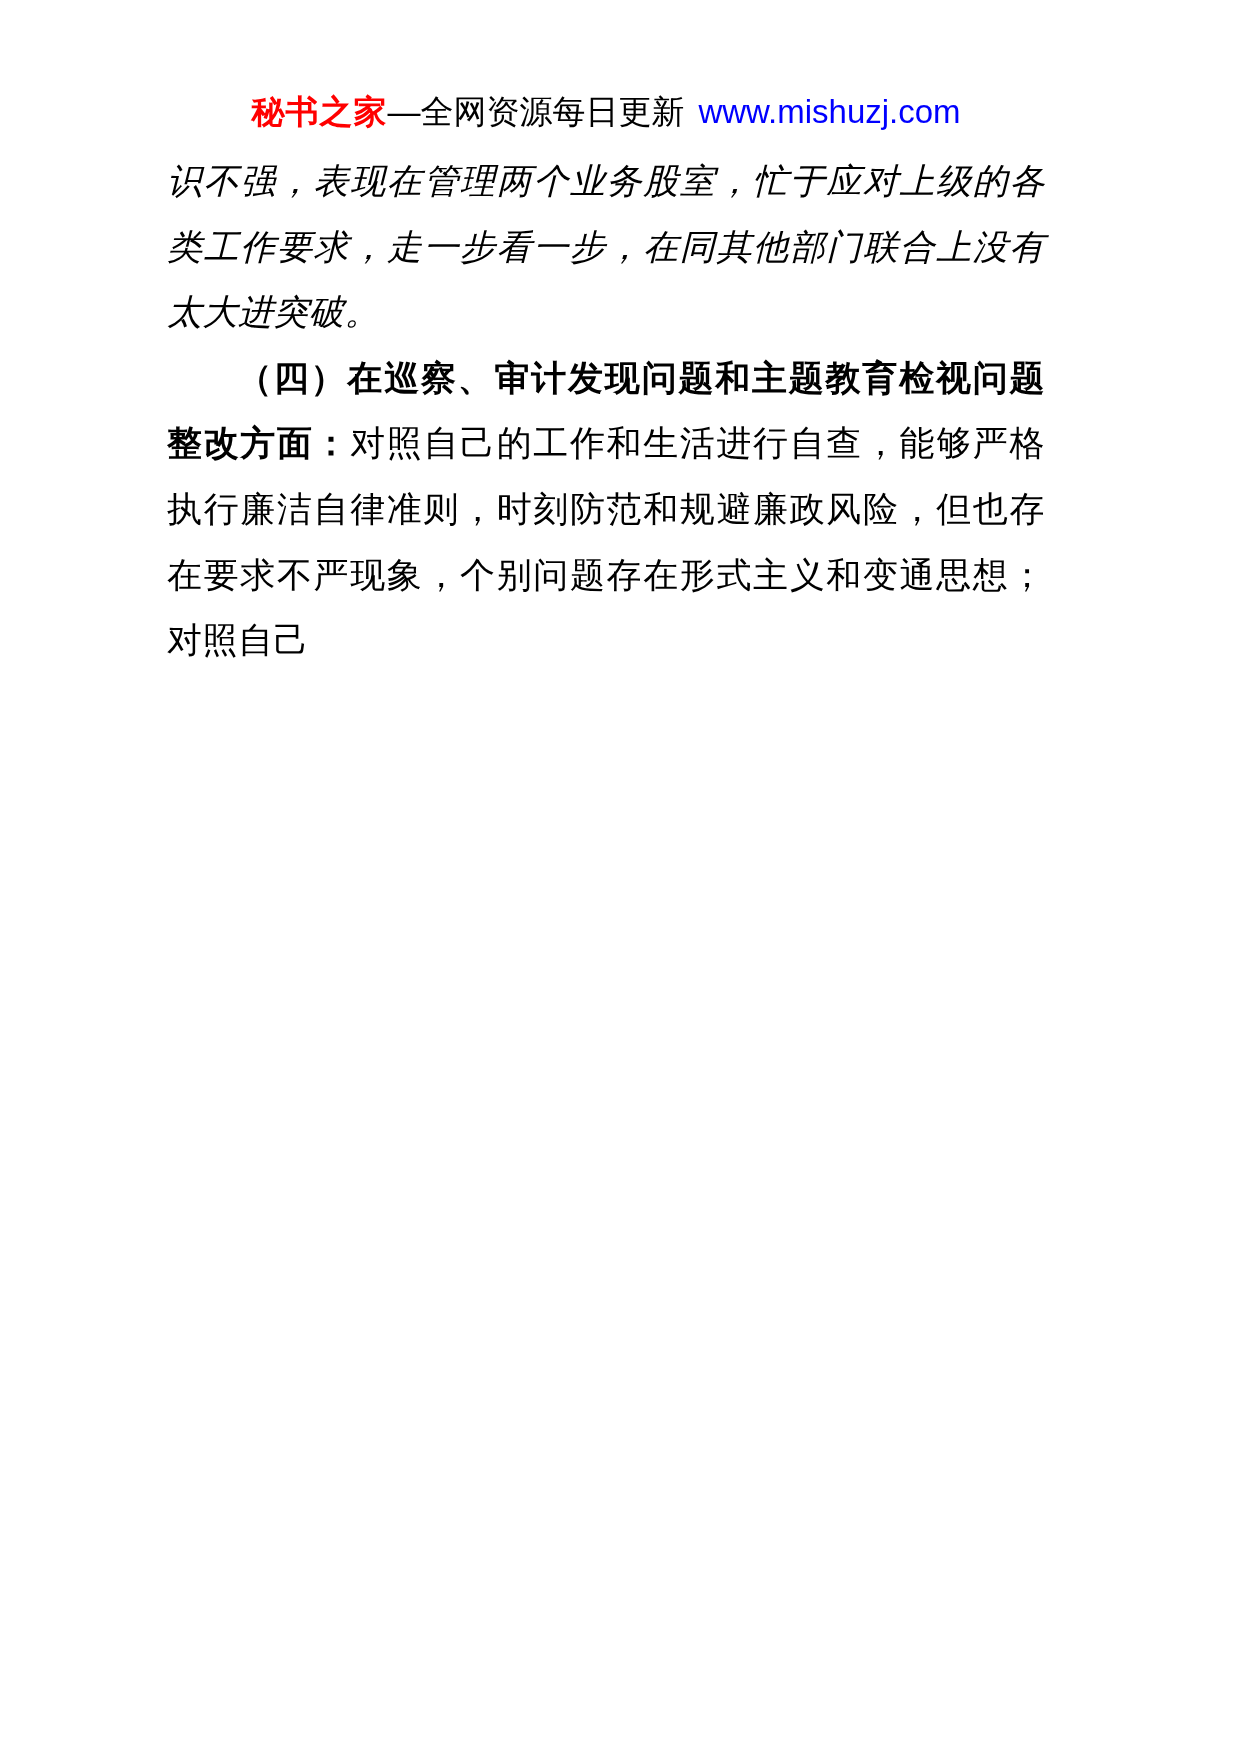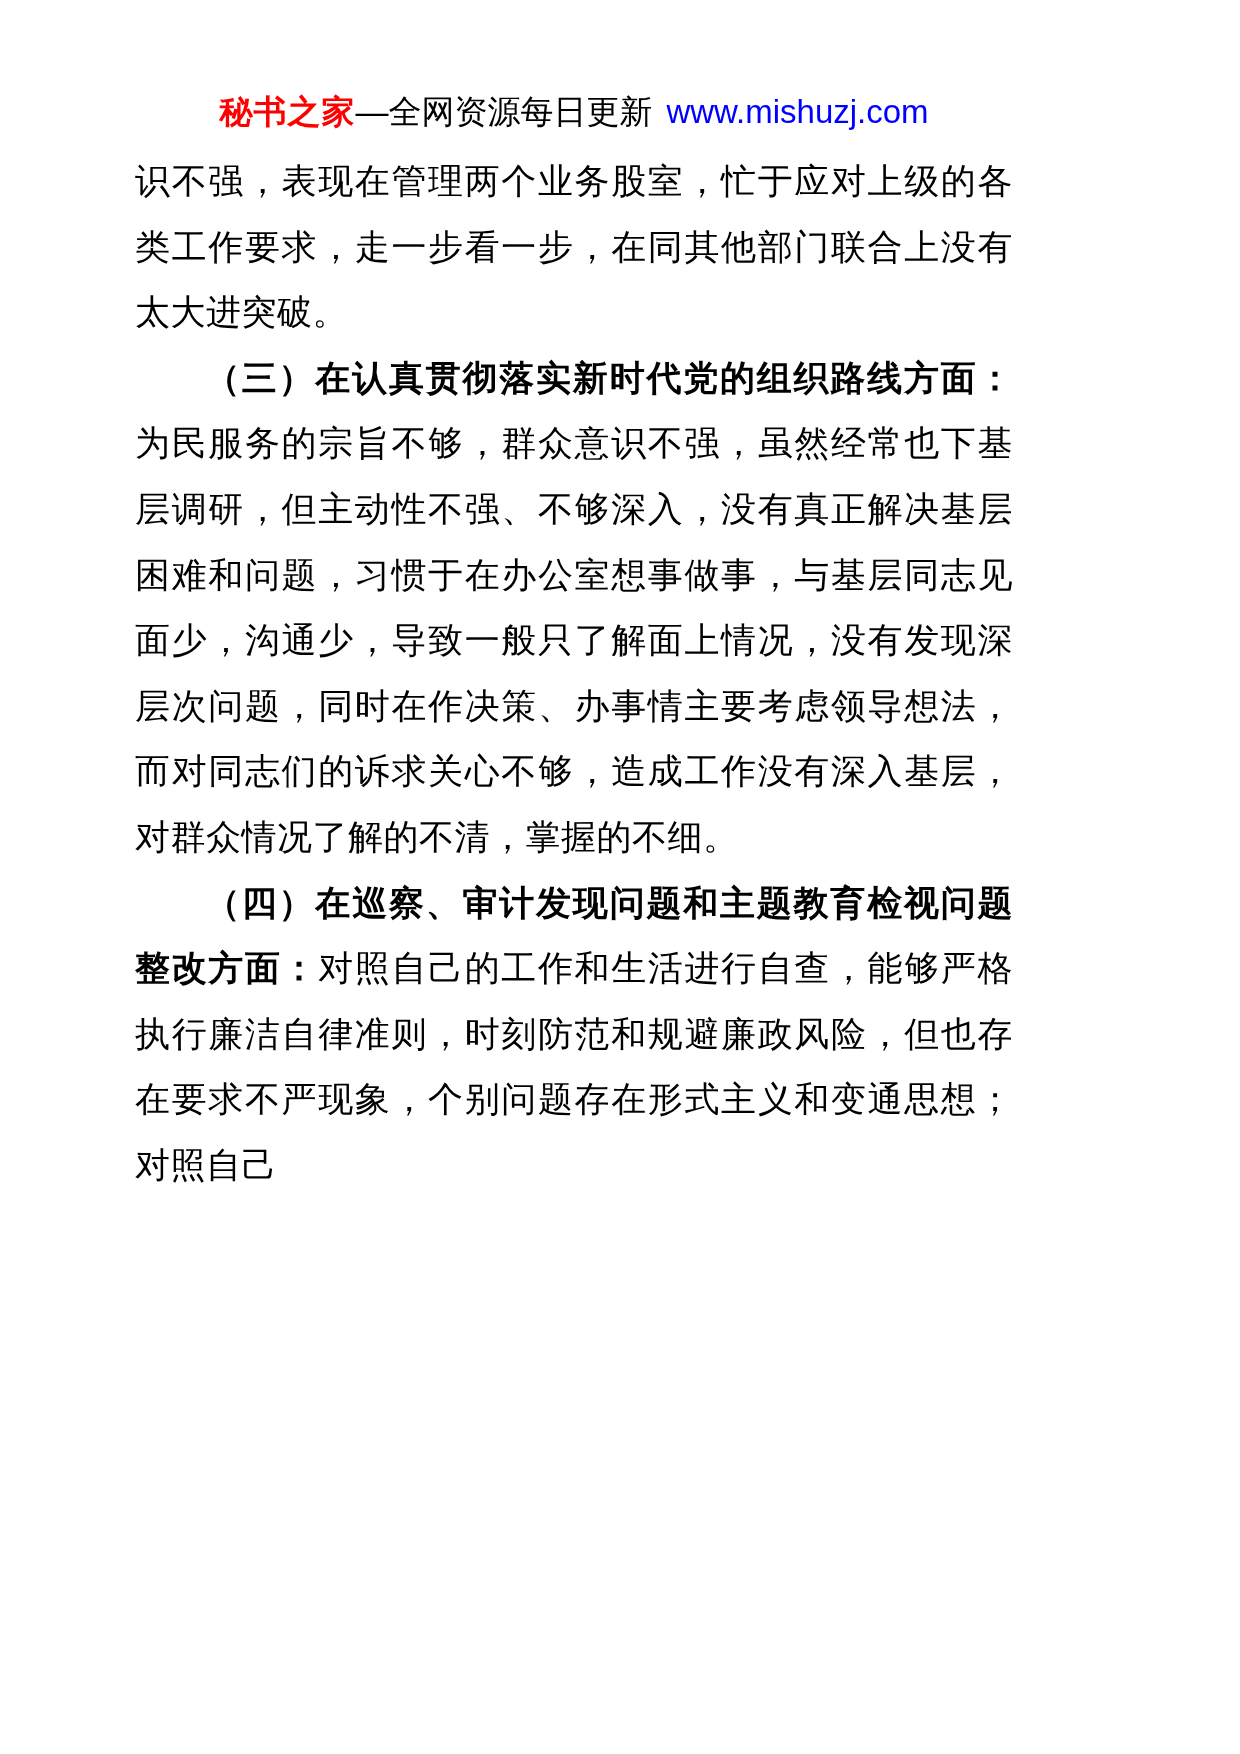--- a/index.html
+++ b/index.html
@@ -11,20 +11,21 @@
     height: 1754px;
     background: #ffffff;
     overflow: hidden;
     font-family: "Liberation Sans", "DejaVu Sans", sans-serif;
     color: #000000;
   }
   .page {
     width: 1148px;
     height: 1754px;
     position: relative;
+    padding-left: 32px;
   }
   .page-header {
     padding-top: 90px;
     text-align: center;
     font-size: 33px;
     line-height: 44px;
     white-space: nowrap;
   }
   .page-header .brand {
     color: #ff0000;
@@ -50,38 +51,38 @@
     text-justify: inter-ideograph;
     letter-spacing: 0.5px;
   }
   .content p {
     margin: 0;
     padding: 0;
     text-indent: 2em;
   }
   .content p.no-indent {
     text-indent: 0;
+    font-style: italic;
   }
   .content .lead {
     font-weight: 700;
   }
 </style>
 </head>
 <body>
 
 <div class="page">
 
   <div class="page-header">
     <span class="brand">秘书之家</span><span class="sep">—</span><span class="tagline">全网资源每日更新</span><span class="url">www.mishuzj.com</span>
   </div>
 
   <div class="content">
 
     <p class="para no-indent"><b class="lead"></b><span>识不强，表现在管理两个业务股室，忙于应对上级的各类工作要求，走一步看一步，在同其他部门联合上没有太大进突破。</span></p>
 
 
-    <p class="para"><b class="lead">（三）在认真贯彻落实新时代党的组织路线方面：</b><span>为民服务的宗旨不够，群众意识不强，虽然经常也下基层调研，但主动性不强、不够深入，没有真正解决基层困难和问题，习惯于在办公室想事做事，与基层同志见面少，沟通少，导致一般只了解面上情况，没有发现深层次问题，同时在作决策、办事情主要考虑领导想法，而对同志们的诉求关心不够，造成工作没有深入基层，对群众情况了解的不清，掌握的不细。</span></p>
 
     <p class="para"><b class="lead">（四）在巡察、审计发现问题和主题教育检视问题整改方面：</b><span>对照自己的工作和生活进行自查，能够严格执行廉洁自律准则，时刻防范和规避廉政风险，但也存在要求不严现象，个别问题存在形式主义和变通思想；对照自己</span></p>
 
   </div>
 
 </div>
 
 </body></html>

